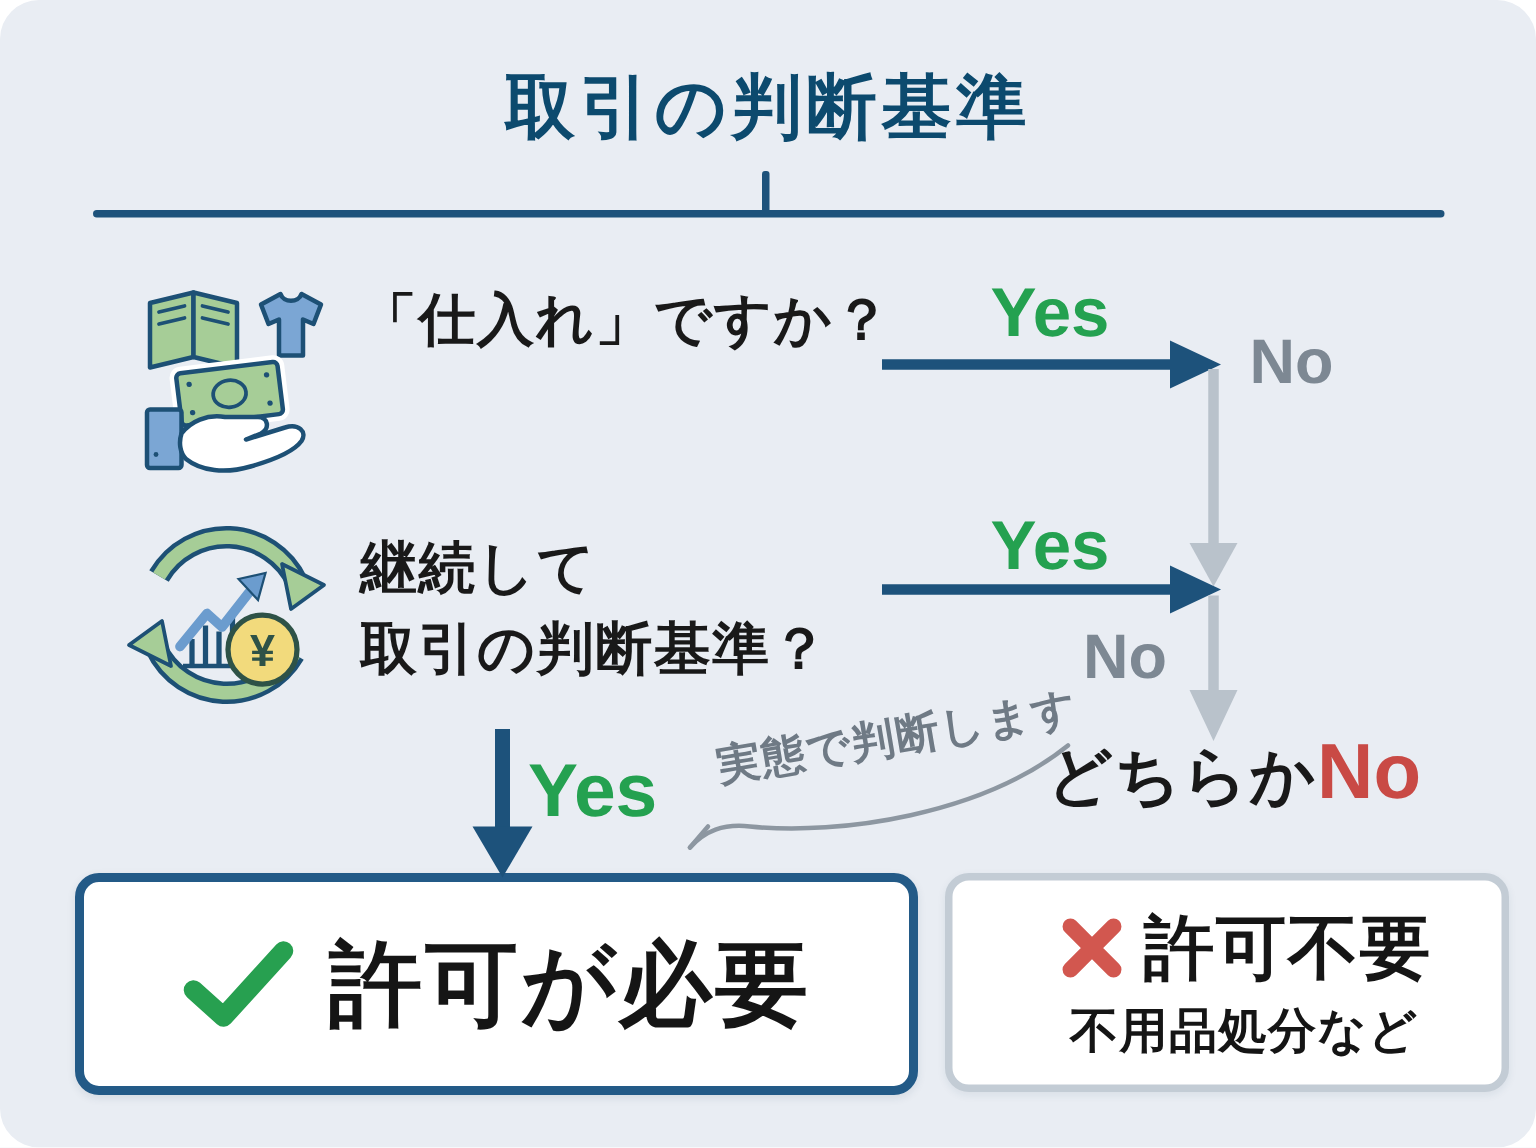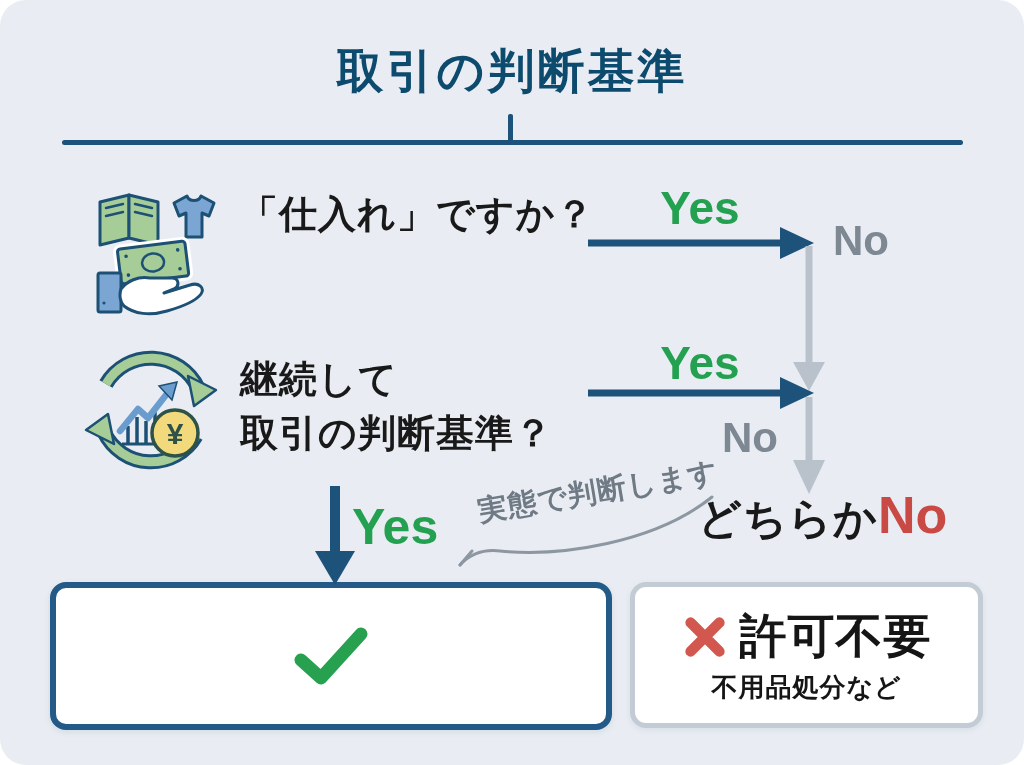--- a/index.html
+++ b/index.html
@@ -39,24 +39,24 @@
         font-size:29px;font-weight:600;color:#6f7a85;letter-spacing:1px;
         transform:rotate(-9.5deg);}
 
   .overlay{position:absolute;left:0;top:0;z-index:4;pointer-events:none;}
 
   .box{position:absolute;background:#ffffff;display:flex;align-items:center;justify-content:center;z-index:2;}
   .box-req{left:50px;top:582px;width:550px;height:136px;border:6px solid #235a87;border-radius:16px;gap:22px;
            box-shadow:0 2px 6px rgba(30,60,90,.10);}
   .box-req .label{font-size:62px;font-weight:900;color:#151515;letter-spacing:2px;}
   .box-noreq{left:630px;top:582px;width:343px;height:136px;border:5px solid #c3ccd5;border-radius:16px;
-             flex-direction:column;gap:2px;box-shadow:0 2px 6px rgba(30,60,90,.08);}
+             flex-direction:column;gap:2px;box-shadow:0 2px 6px rgba(30,60,90,.08);padding-left:23px;}
   .box-noreq .row{display:flex;align-items:center;gap:12px;}
   .box-noreq .label{font-size:47px;font-weight:900;color:#151515;letter-spacing:1px;}
-  .box-noreq .sub{font-size:26px;font-weight:900;color:#151515;letter-spacing:1px;}
+  .box-noreq .sub{font-size:32px;font-weight:900;color:#151515;letter-spacing:1px;}
 </style>
 </head>
 <body>
 
 <div class="canvas">
 
   <div class="title">取引の判断基準</div>
   <div class="tick"></div>
   <div class="rule"></div>
 
@@ -124,20 +124,21 @@
   <div class="note">実態で判断します</div>
   <div class="eitherno">
     <span class="prefix">どちらか</span>
     <span class="nored">No</span>
   </div>
 
   <div class="box box-req">
     <svg width="76" height="60" viewBox="0 0 76 60">
       <polyline points="8,34 28,52 68,8" fill="none" stroke="#27a050" stroke-width="13" stroke-linecap="round" stroke-linejoin="round"></polyline>
     </svg>
+    <div class="label">許可が必要</div>
   </div>
 
   <div class="box box-noreq">
     <div class="row">
       <svg width="46" height="46" viewBox="0 0 48 48">
         <path d="M9 9 L39 39 M39 9 L9 39" stroke="#d2574f" stroke-width="11" stroke-linecap="round"></path>
       </svg>
       <div class="label">許可不要</div>
     </div>
     <div class="sub">不用品処分など</div>

